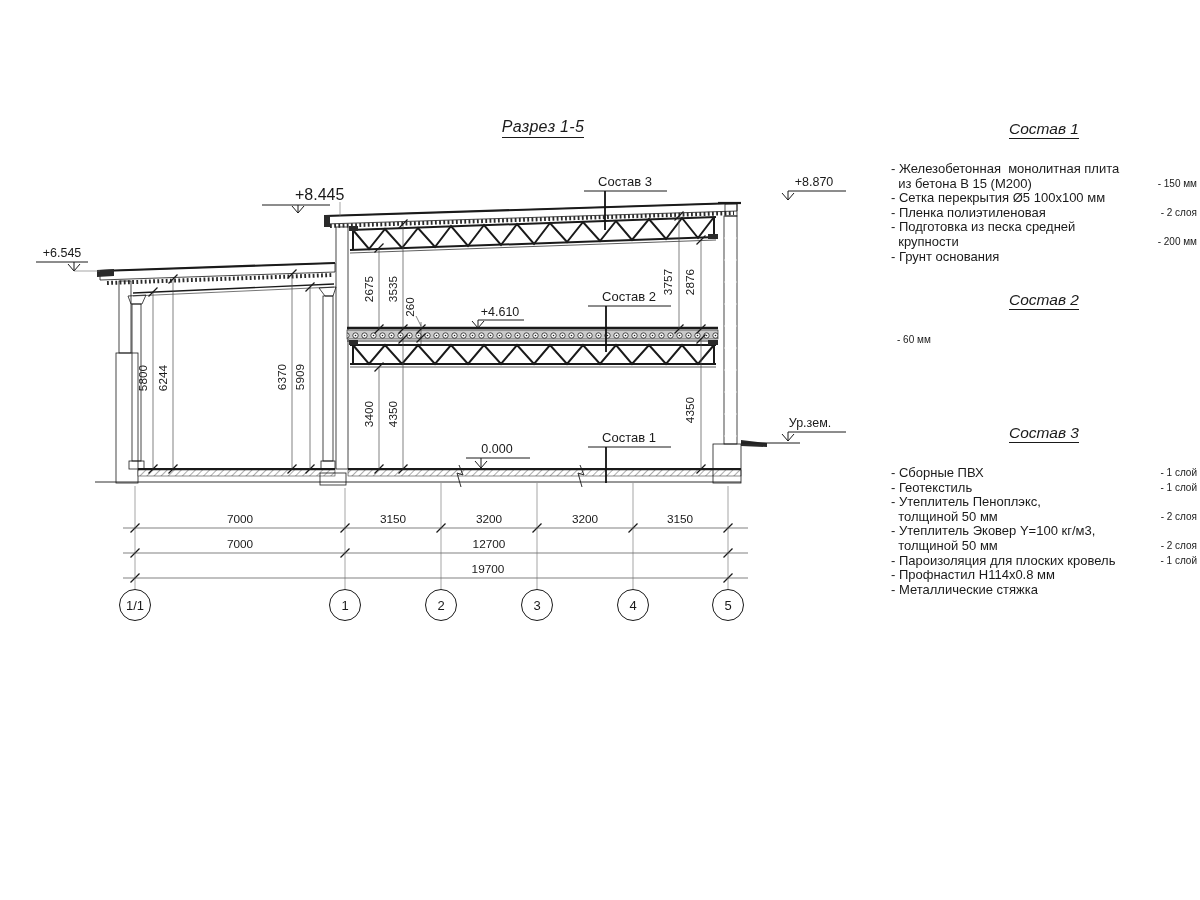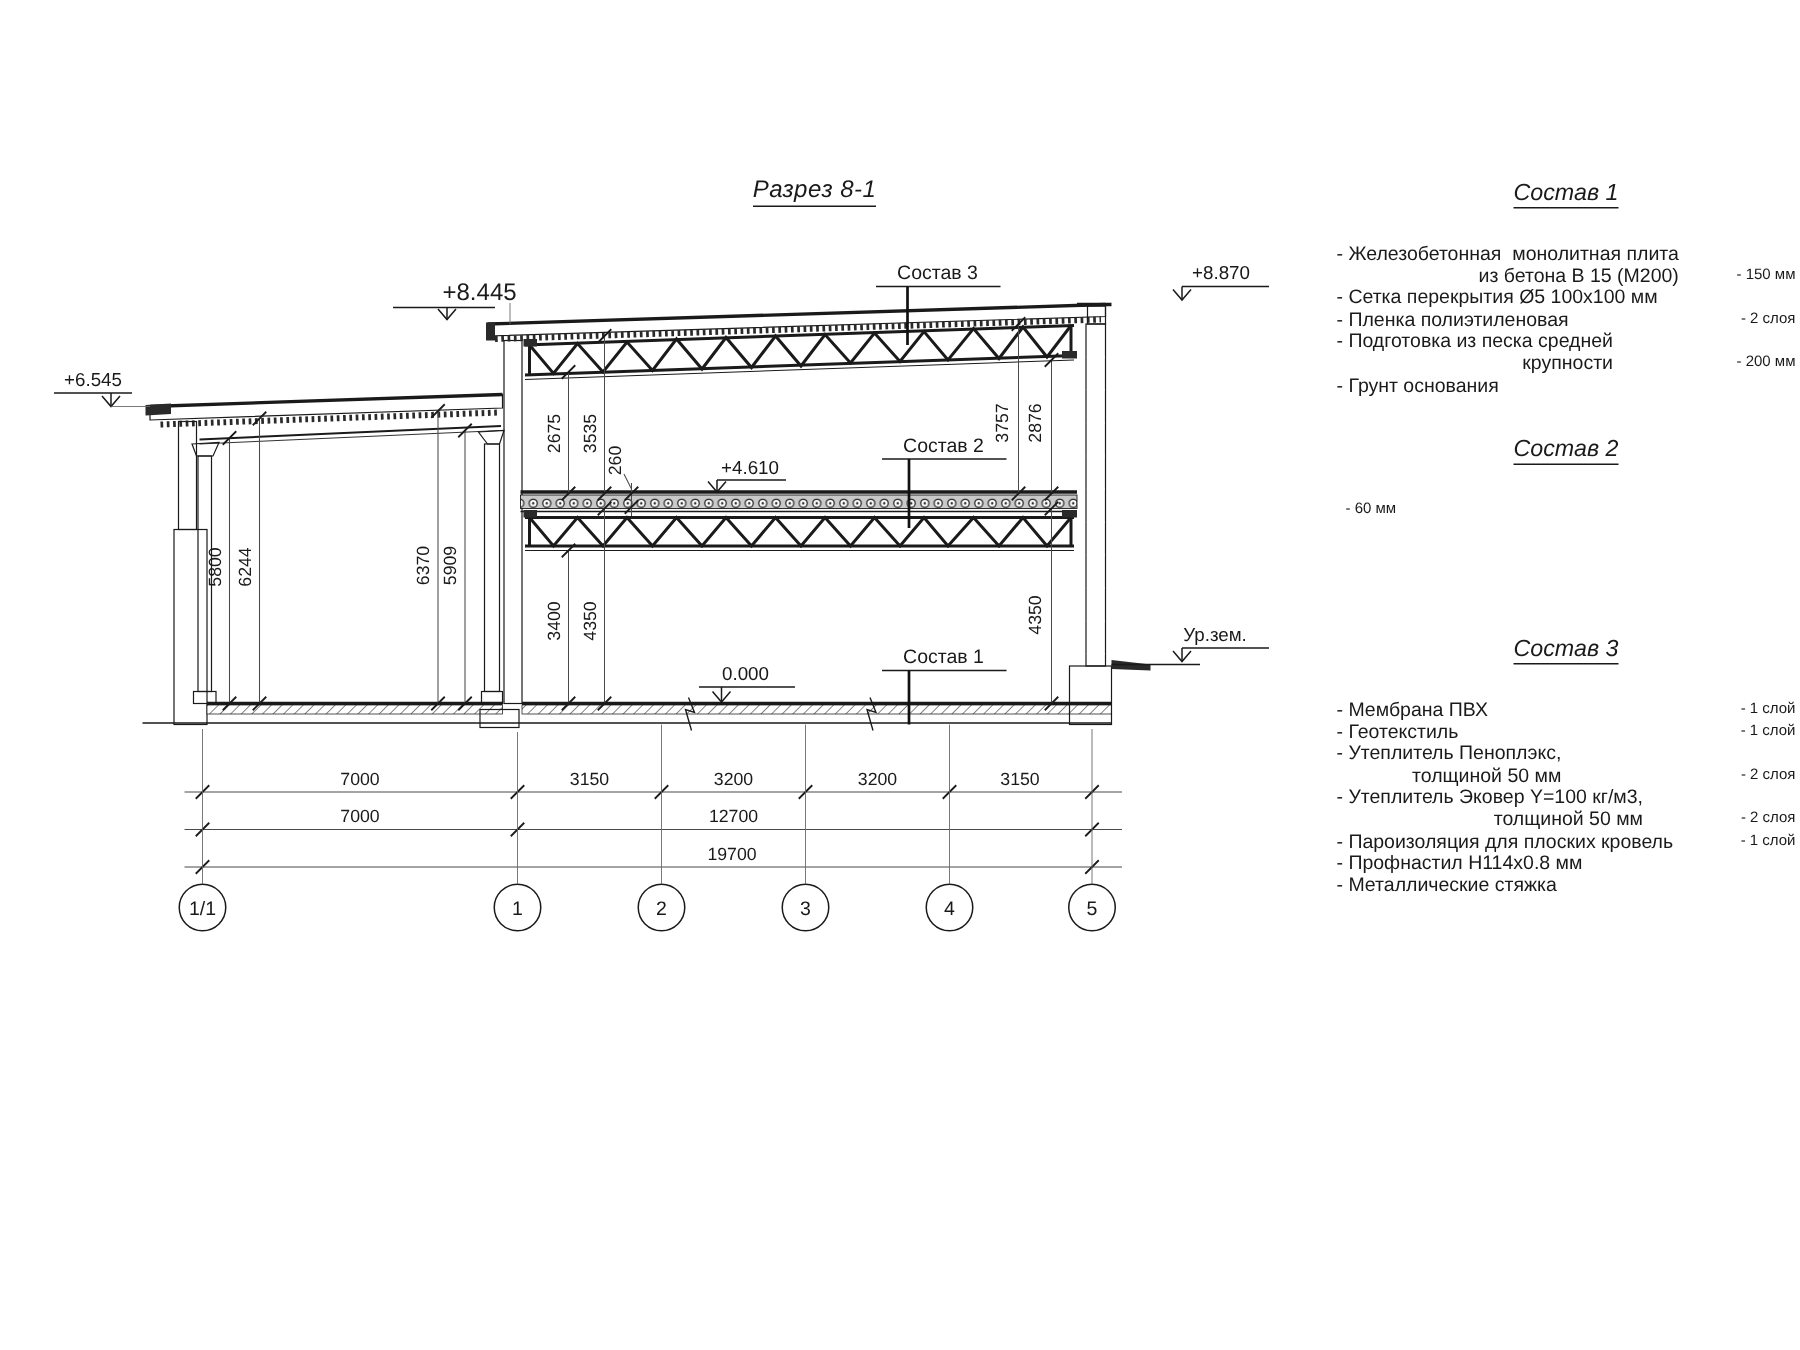--- a/index.html
+++ b/index.html
@@ -22,21 +22,21 @@
   .ldrtxt{font:13px "Liberation Sans",sans-serif;text-anchor:middle;}
   .axtxt{font:13px "Liberation Sans",sans-serif;text-anchor:middle;}
   
   .title{position:absolute;left:483px;top:118px;width:120px;text-align:center;}
   .title span{font-style:italic;font-size:16px;letter-spacing:.3px;border-bottom:1.4px solid #1a1a1a;padding-bottom:2px;}
   
   .comp{position:absolute;left:891px;width:306px;}
   .comp h3{margin:0 0 24px 0;text-align:center;font-style:italic;font-weight:normal;font-size:15.5px;}
   .comp h3 span{border-bottom:1.3px solid #1a1a1a;padding-bottom:1px;}
   .item{display:flex;justify-content:space-between;align-items:flex-end;}
-  .item .txt{white-space:pre-wrap;font-size:13px;line-height:14.6px;text-align:right;}
+  .item .txt{white-space:pre-wrap;font-size:13px;line-height:14.6px;}
   .item .val{white-space:nowrap;font-size:10px;line-height:14.6px;margin-left:6px;}
 </style>
 </head>
 <body>
 
 <div id="page">
 
   <svg id="dwg" width="900" height="680" viewBox="0 0 900 680">
     <defs>
       <pattern id="h" width="5" height="5" patternUnits="userSpaceOnUse" patternTransform="rotate(45)">
@@ -301,21 +301,21 @@
       <text class="axtxt" x="135" y="610">1/1</text>
       <text class="axtxt" x="345" y="610">1</text>
       <text class="axtxt" x="441" y="610">2</text>
       <text class="axtxt" x="537" y="610">3</text>
       <text class="axtxt" x="633" y="610">4</text>
       <text class="axtxt" x="728" y="610">5</text>
     </g>
   </svg>
 
   <div class="title">
-    <span>Разрез 8-1</span>
+    <span>Разрез 1-5</span>
   </div>
 
   <section class="comp" style="top:120px">
     <h3><span>Состав 1</span></h3>
     <div class="item">
         <div class="txt">- Железобетонная  монолитная плита
   из бетона В 15 (М200)</div>
         <div class="val">- 150 мм</div>
       </div>
     <div class="item">
@@ -340,21 +340,21 @@
   <section class="comp" style="top:291px">
     <h3><span>Состав 2</span></h3>
     <div class="item">
         <div class="val">- 60 мм</div>
       </div>
   </section>
 
   <section class="comp" style="top:424px">
     <h3><span>Состав 3</span></h3>
     <div class="item">
-        <div class="txt">- Мембрана ПВХ</div>
+        <div class="txt">- Сборные ПВХ</div>
         <div class="val">- 1 слой</div>
       </div>
     <div class="item">
         <div class="txt">- Геотекстиль</div>
         <div class="val">- 1 слой</div>
       </div>
     <div class="item">
         <div class="txt">- Утеплитель Пеноплэкс,
   толщиной 50 мм</div>
         <div class="val">- 2 слоя</div>

